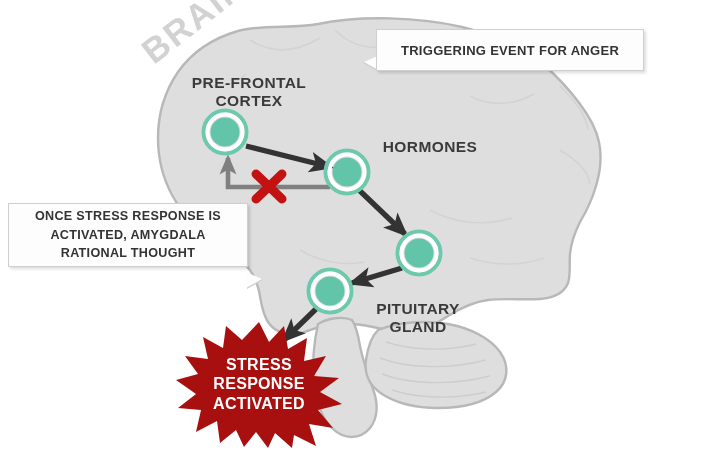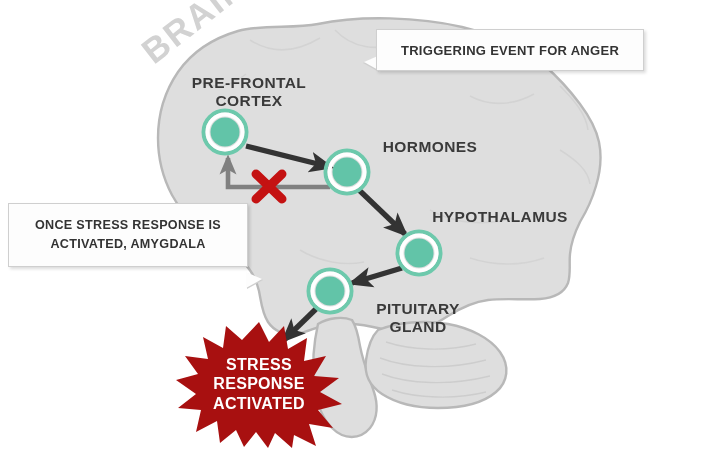--- a/index.html
+++ b/index.html
@@ -282,37 +282,35 @@
 
   <div class="watermark">BRAIN</div>
 
   <div class="node-label" id="label-pfc">
     <span>PRE-FRONTAL</span><br>
     <span>CORTEX</span>
   </div>
   <div class="node-label" id="label-amy">
     <span>HORMONES</span>
   </div>
-  <div class="node-label" id="label-hyp">
-    <span>HYPOTHALAMUS</span>
-  </div>
   <div class="node-label" id="label-pit">
     <span>PITUITARY</span><br>
     <span>GLAND</span>
   </div>
 
   <div class="tail" id="tail-top"></div>
   <div class="callout" id="callout-top">
     <span>TRIGGERING EVENT FOR ANGER</span>
   </div>
 
   <div class="tail" id="tail-left"></div>
   <div class="callout" id="callout-left">
     <span class="callout-line">ONCE STRESS RESPONSE IS</span>
     <span class="callout-line">ACTIVATED, AMYGDALA</span>
+    <span class="callout-line">RATIONAL THOUGHT</span>
   </div>
 
   <div id="starburst">
     <svg viewBox="0 0 166 128" width="166" height="128">
       <polygon fill="#A81010" points="83,2 93,22 108,6 112,29 131,18 128,41 150,36 138,56 163,58 144,72 166,84 142,90 157,108 133,104 140,126 118,115 116,128 99,113 92,128 80,112 68,127 60,110 44,123 41,101 20,112 25,90 2,88 20,74 0,60 22,54 9,36 32,39 27,17 47,28 50,6 66,20"></polygon>
     </svg>
     <div id="starburst-text">
       <span>STRESS</span>
       <span>RESPONSE</span>
       <span>ACTIVATED</span>

